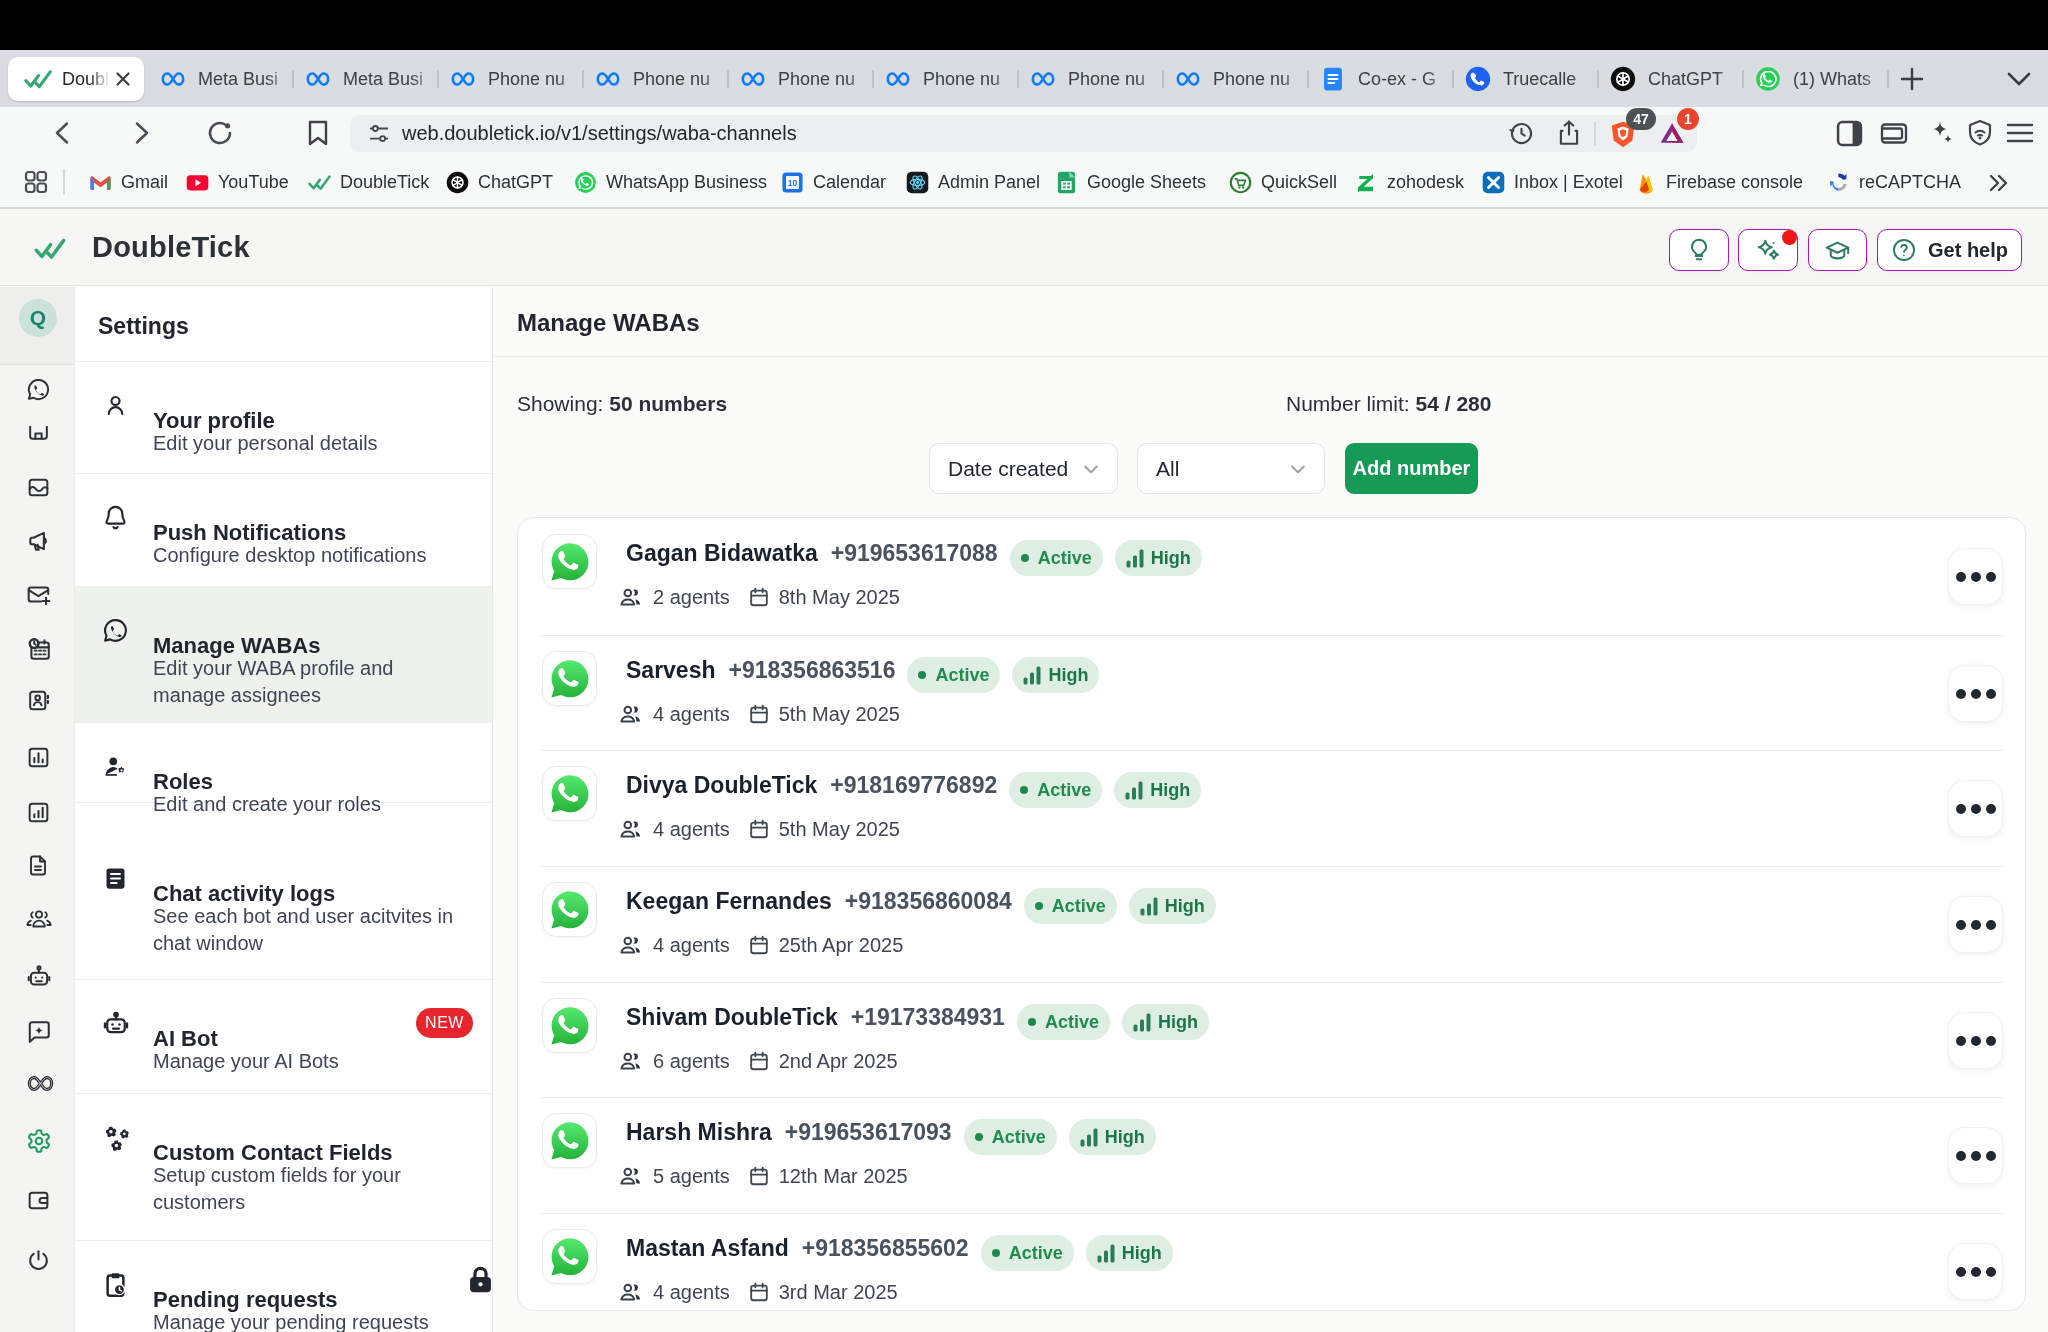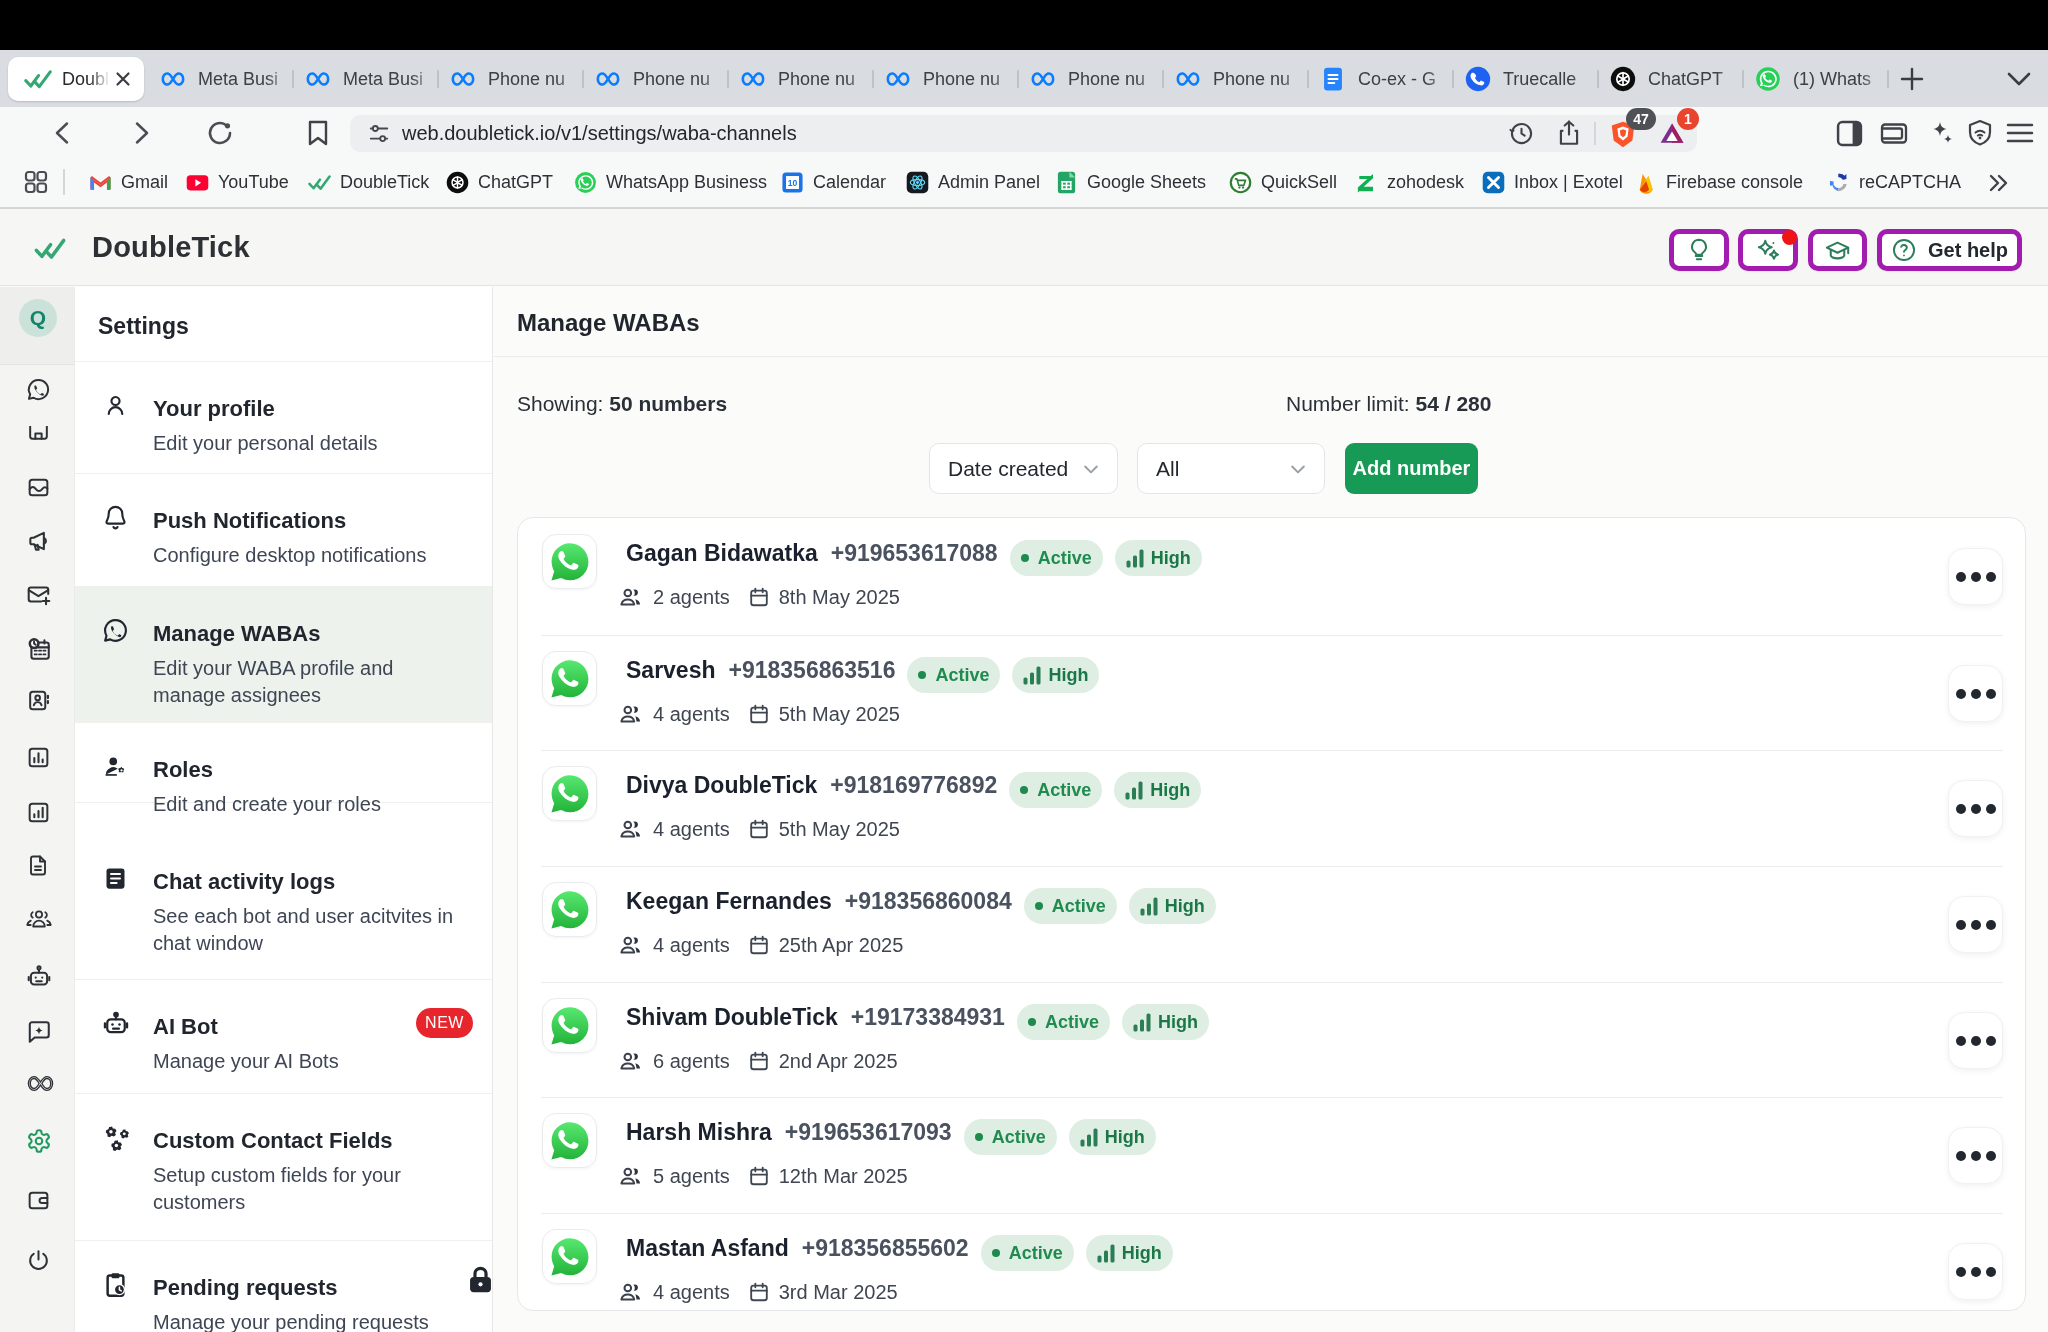--- a/index.html
+++ b/index.html
@@ -20,34 +20,34 @@
 #bookmarks{position:absolute;top:159px;left:0;width:2048px;height:50px;background:#f7f8f8;border-bottom:2px solid #d4d6d8}
 .bm{position:absolute;top:0;height:46px;display:flex;align-items:center;gap:9px}
 .bmtxt{font-size:18px;color:#2d3036;white-space:nowrap}
 .bm .bicon{width:23px;height:23px}
 #urlpill{position:absolute;left:350px;top:8px;width:1347px;height:37px;background:#eceef0;border-radius:10px;display:flex;align-items:center}
 #urltxt{font-size:20px;color:#24262b;margin-left:18px}
 
 #app{position:absolute;top:209px;left:0;width:2048px;height:1123px;background:#fbfbfa}
 #appheader{position:absolute;top:0;left:0;width:2048px;height:77px;background:#f6f6f5;border-bottom:1px solid #e5e5e3}
 #logotxt{position:absolute;left:92px;top:22px;font-size:29px;font-weight:700;color:#2d3136;letter-spacing:.2px}
-.hbtn{position:absolute;top:20px;height:42px;background:#fff;border:5px solid #a21caf;border-radius:10px;box-shadow:0 1px 2px rgba(0,0,0,.05);display:flex;align-items:center;justify-content:center}
+.hbtn{position:absolute;top:20px;height:42px;background:#fff;border:1px solid #a21caf;border-radius:10px;box-shadow:0 1px 2px rgba(0,0,0,.05);display:flex;align-items:center;justify-content:center}
 
 #rail{position:absolute;top:78px;left:0;width:75px;height:1045px;background:#f4f4f3;border-right:1px solid #ebebea}
 #railtop{position:absolute;top:0;left:0;width:74px;height:78px;background:#eeeeed;border-bottom:1px solid #e4e4e3}
 #qball{position:absolute;left:19px;top:12px;width:38px;height:38px;border-radius:50%;background:#cbe2da;color:#15836c;font-size:21px;font-weight:700;display:flex;align-items:center;justify-content:center}
 .ric{position:absolute;left:26px;width:23px;height:23px;color:#30343a}
 
 #panel{position:absolute;top:78px;left:75px;width:418px;height:1045px;background:#fff;border-right:1px solid #e7e7e6}
 #paneltitle{position:absolute;top:0;left:0;width:417px;height:75px;border-bottom:1px solid #efefee}
 #paneltitle span{position:absolute;left:23px;top:26px;font-size:23px;font-weight:700;color:#20252e}
 .mitem{position:absolute;left:0;width:417px;border-bottom:1px solid #efefee}
 .mitem.active{background:#edf2ed}
 .mi-ic{position:absolute;left:27px;top:30px;width:26px;height:26px;color:#22262e}
-.mi-t{position:absolute;left:78px;top:34px;font-size:22px;font-weight:700;color:#20252e}
+.mi-t{position:absolute;left:78px;top:46px;font-size:22px;font-weight:700;color:#20252e}
 .mi-s{position:absolute;left:78px;top:68px;width:290px;font-size:20px;line-height:27px;color:#3e4554}
 .newbadge{position:absolute;left:341px;top:28px;width:57px;height:30px;background:#e7252c;border-radius:15px;color:#fff;font-size:16px;font-weight:400;display:flex;align-items:center;justify-content:center;letter-spacing:.5px}
 
 #main{position:absolute;top:78px;left:494px;width:1554px;height:1045px;background:#fbfbfa}
 #maintitle{position:absolute;top:0;left:0;width:1554px;height:70px;border-bottom:1px solid #eaeae8}
 #maintitle span{position:absolute;left:23px;top:22px;font-size:24px;font-weight:700;color:#20252e}
 #showing{position:absolute;left:23px;top:105px;font-size:21px;color:#2a2f38}
 #numlimit{position:absolute;left:792px;top:105px;font-size:21px;color:#2a2f38}
 #searchbox{position:absolute;left:23px;top:156px;width:395px;height:51px;background:#fff;border:1px solid #e3e5e8;border-radius:10px;display:flex;align-items:center}
 #searchbox span{font-size:21px;color:#252a33;margin-left:14px}

